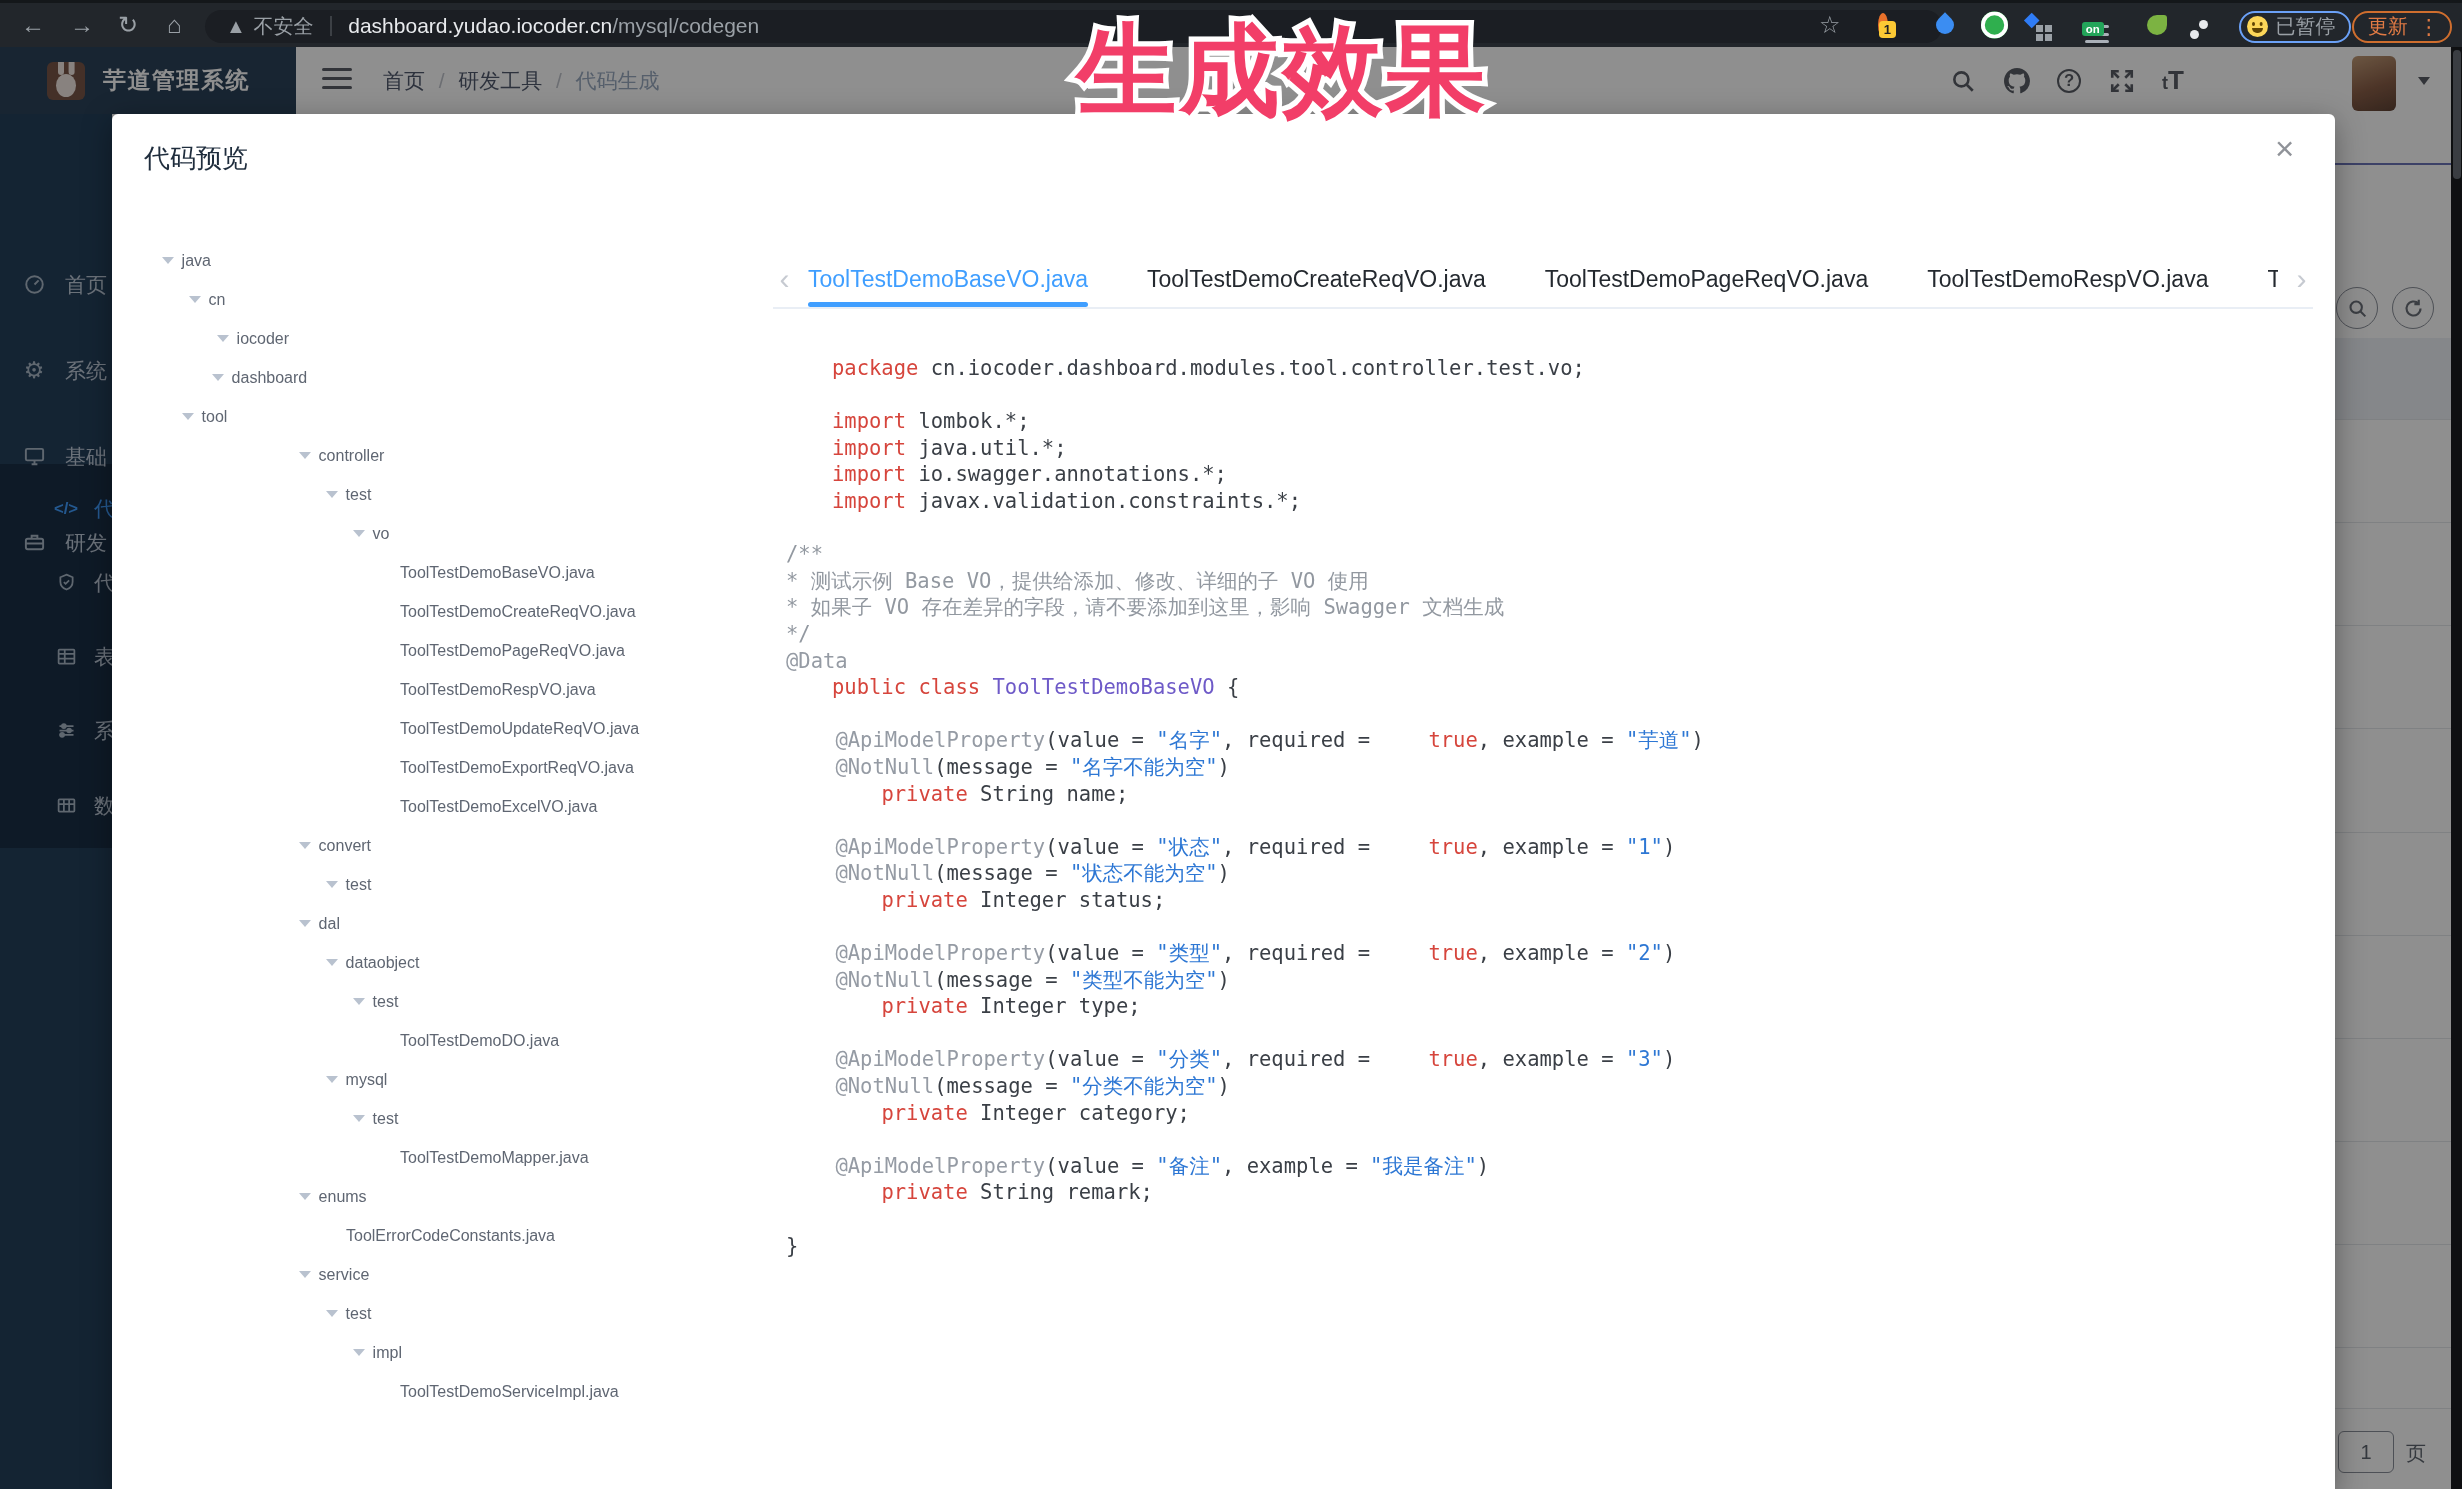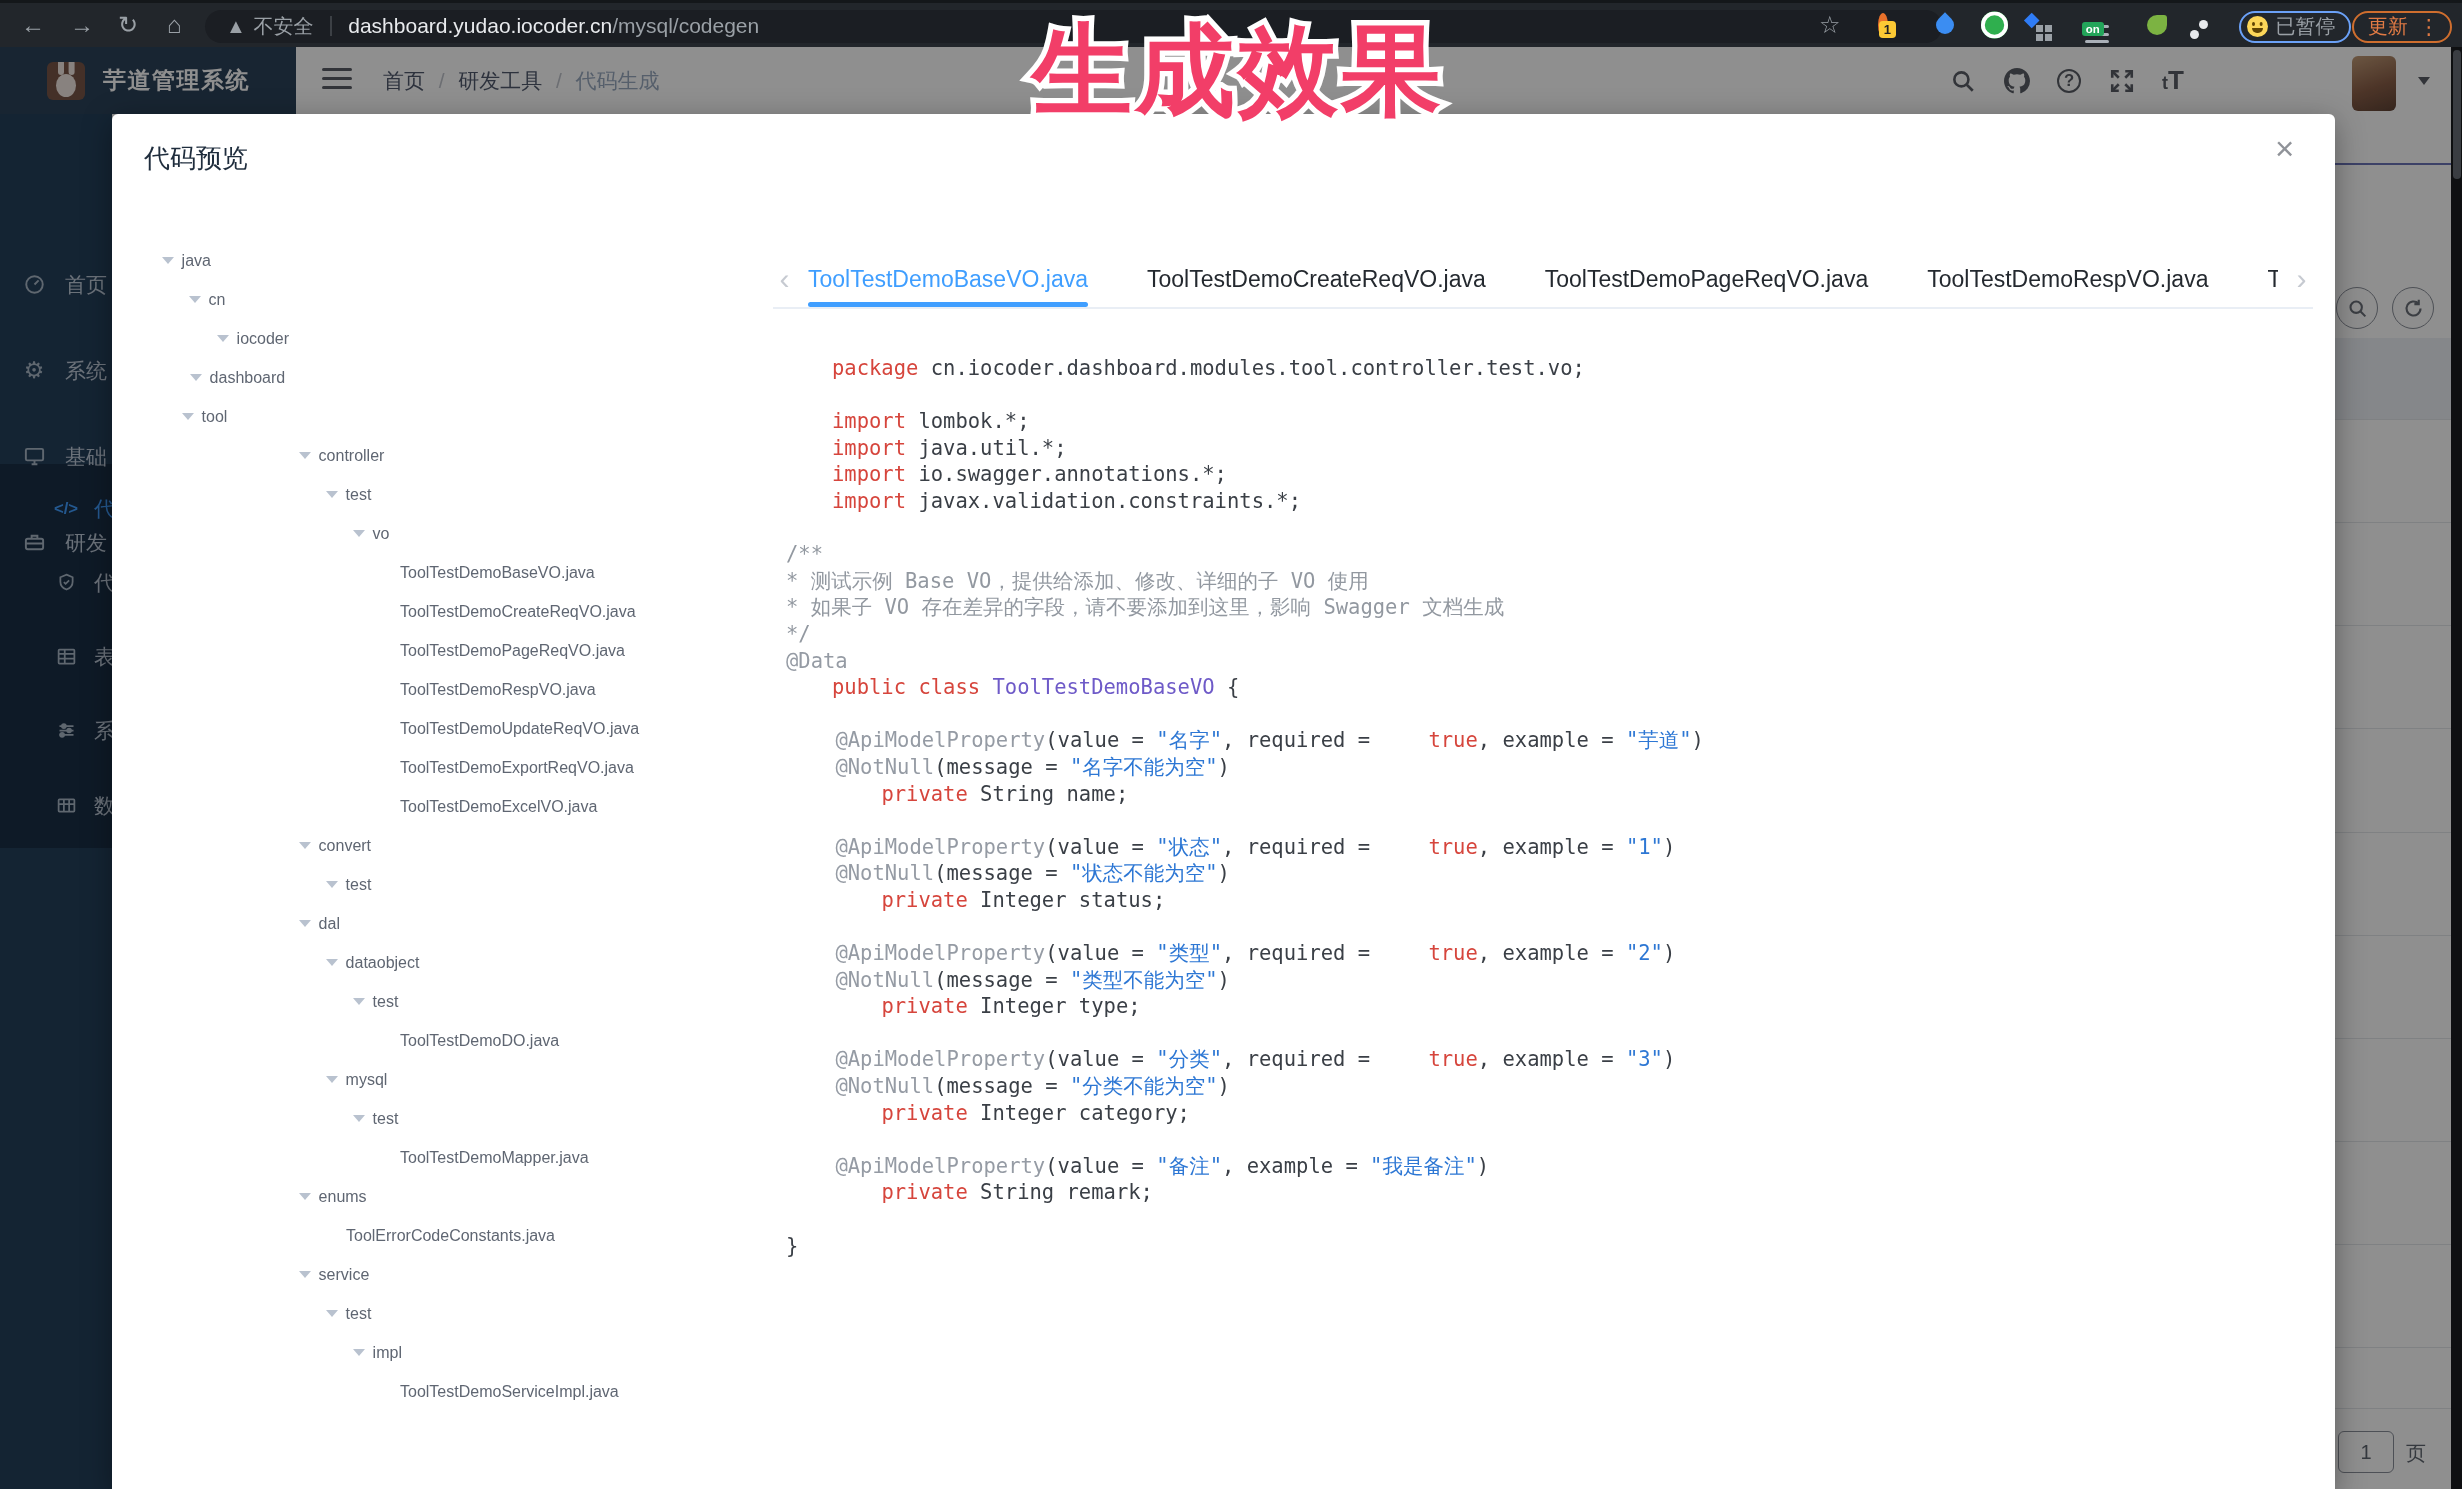--- a/index.html
+++ b/index.html
@@ -134,21 +134,21 @@
   .tk-a{color:#959ba4;}
   .tk-c{color:#9298a0;}
   .tk-n{color:#6e5ac8;}
   .tk-p{color:#3a3f46;}
 
   
   .win-scrollbar{position:absolute;right:0;top:47px;width:10.6px;height:1443px;background:#0e0f11;z-index:40;}
   .win-thumb{position:absolute;left:1.5px;top:3px;width:7.6px;height:129px;background:#3a3d42;border-radius:3.8px;}
 
   
-  .annotation{position:absolute;left:1032px;top:4.6px;width:501px;text-align:left;font-size:100px;font-weight:bold;
+  .annotation{position:absolute;left:1032px;top:4.6px;width:501px;text-align:center;font-size:100px;font-weight:bold;
     color:#f23e68;z-index:50;letter-spacing:3px;font-family:"DejaVu Sans",sans-serif;}
   .annotation:before{content:attr(data-text);position:absolute;left:0;top:0;width:100%;
     -webkit-text-stroke:10.6px #fff;z-index:-1;}
 </style>
 </head>
 <body>
 
 <div class="browser-bar">
   <span class="nav-ic" style="left:21px">←</span>
   <span class="nav-ic" style="left:70px">→</span>
@@ -364,21 +364,21 @@
         <span class="tree-label">java</span>
       </div>
       <div class="tree-row" style="padding-left: 77px;">
         <span class="tree-caret"></span>
         <span class="tree-label">cn</span>
       </div>
       <div class="tree-row" style="padding-left: 105px;">
         <span class="tree-caret"></span>
         <span class="tree-label">iocoder</span>
       </div>
-      <div class="tree-row" style="padding-left: 78px;">
+      <div class="tree-row" style="padding-left: 100px;">
         <span class="tree-caret"></span>
         <span class="tree-label">dashboard</span>
       </div>
       <div class="tree-row" style="padding-left: 70px;">
         <span class="tree-caret"></span>
         <span class="tree-label">tool</span>
       </div>
       <div class="tree-row" style="padding-left: 187px;">
         <span class="tree-caret"></span>
         <span class="tree-label">controller</span>

